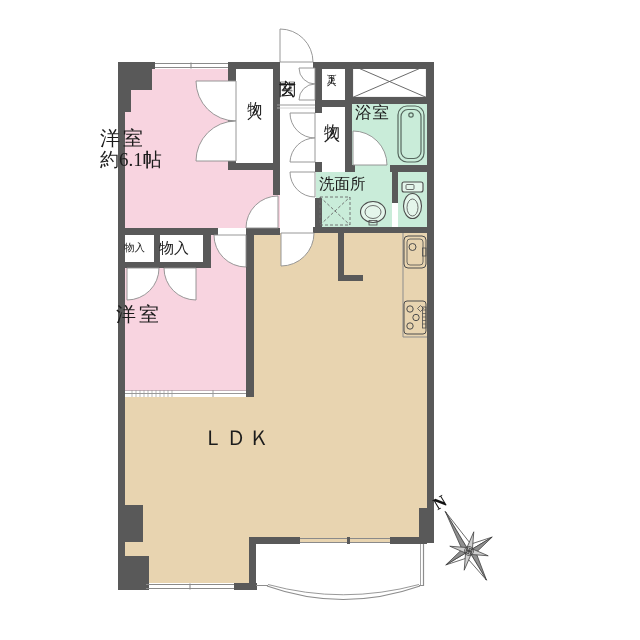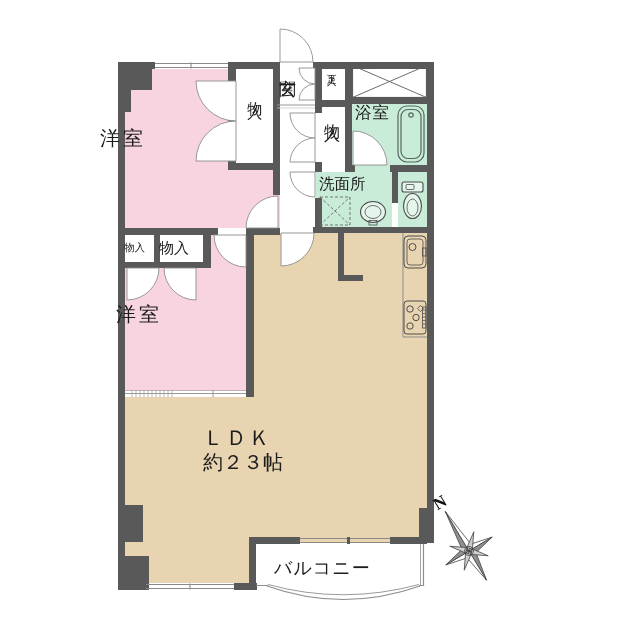--- a/index.html
+++ b/index.html
@@ -184,32 +184,31 @@
         <path d="M-14,14 L-4,0 L0,4 Z" fill="#cfcfcf"></path>
         <path d="M-14,-14 L-4,0 L0,-4 Z" fill="#cfcfcf"></path>
         <circle cx="0" cy="0" r="4.5" fill="none"></circle>
       </g>
       <text x="0" y="-51" text-anchor="middle" font-size="17" font-weight="bold" font-family="Liberation Serif, DejaVu Serif, serif" fill="#111">N</text>
     </g>
   </svg>
 
   <div class="lbl c" style="left:100px;top:127px;width:140px;font-size:20px;">
     <div style="letter-spacing:3px;">洋室</div>
+    <div style="font-size:19px;">約6.1帖</div>
   </div>
 
   <div class="lbl c" style="left:116px;top:303px;width:140px;font-size:20px;">
     <div style="letter-spacing:3px;">洋室</div>
   </div>
 
   <div class="lbl c" style="left:203px;top:427px;width:160px;font-size:21px;">
     <div style="letter-spacing:2px;">ＬＤＫ</div>
-    <div style="font-size:20px;">約２３帖</div>
   </div>
 
-  <div class="lbl c" style="left:274px;top:558px;width:140px;font-size:18px;letter-spacing:1px;">バルコニー</div>
 
   <div class="lbl vert" style="left:278px;top:66px;font-size:17px;">玄関</div>
 
   <div class="lbl vert" style="left:326px;top:67px;font-size:9.5px;letter-spacing:1px;">下足入</div>
 
   <div class="lbl vert" style="left:246px;top:90px;font-size:15px;">物入</div>
 
   <div class="lbl vert" style="left:323px;top:111px;font-size:16px;">物入</div>
 
   <div class="lbl" style="left:355px;top:104px;font-size:16.5px;letter-spacing:1px;">浴室</div>

